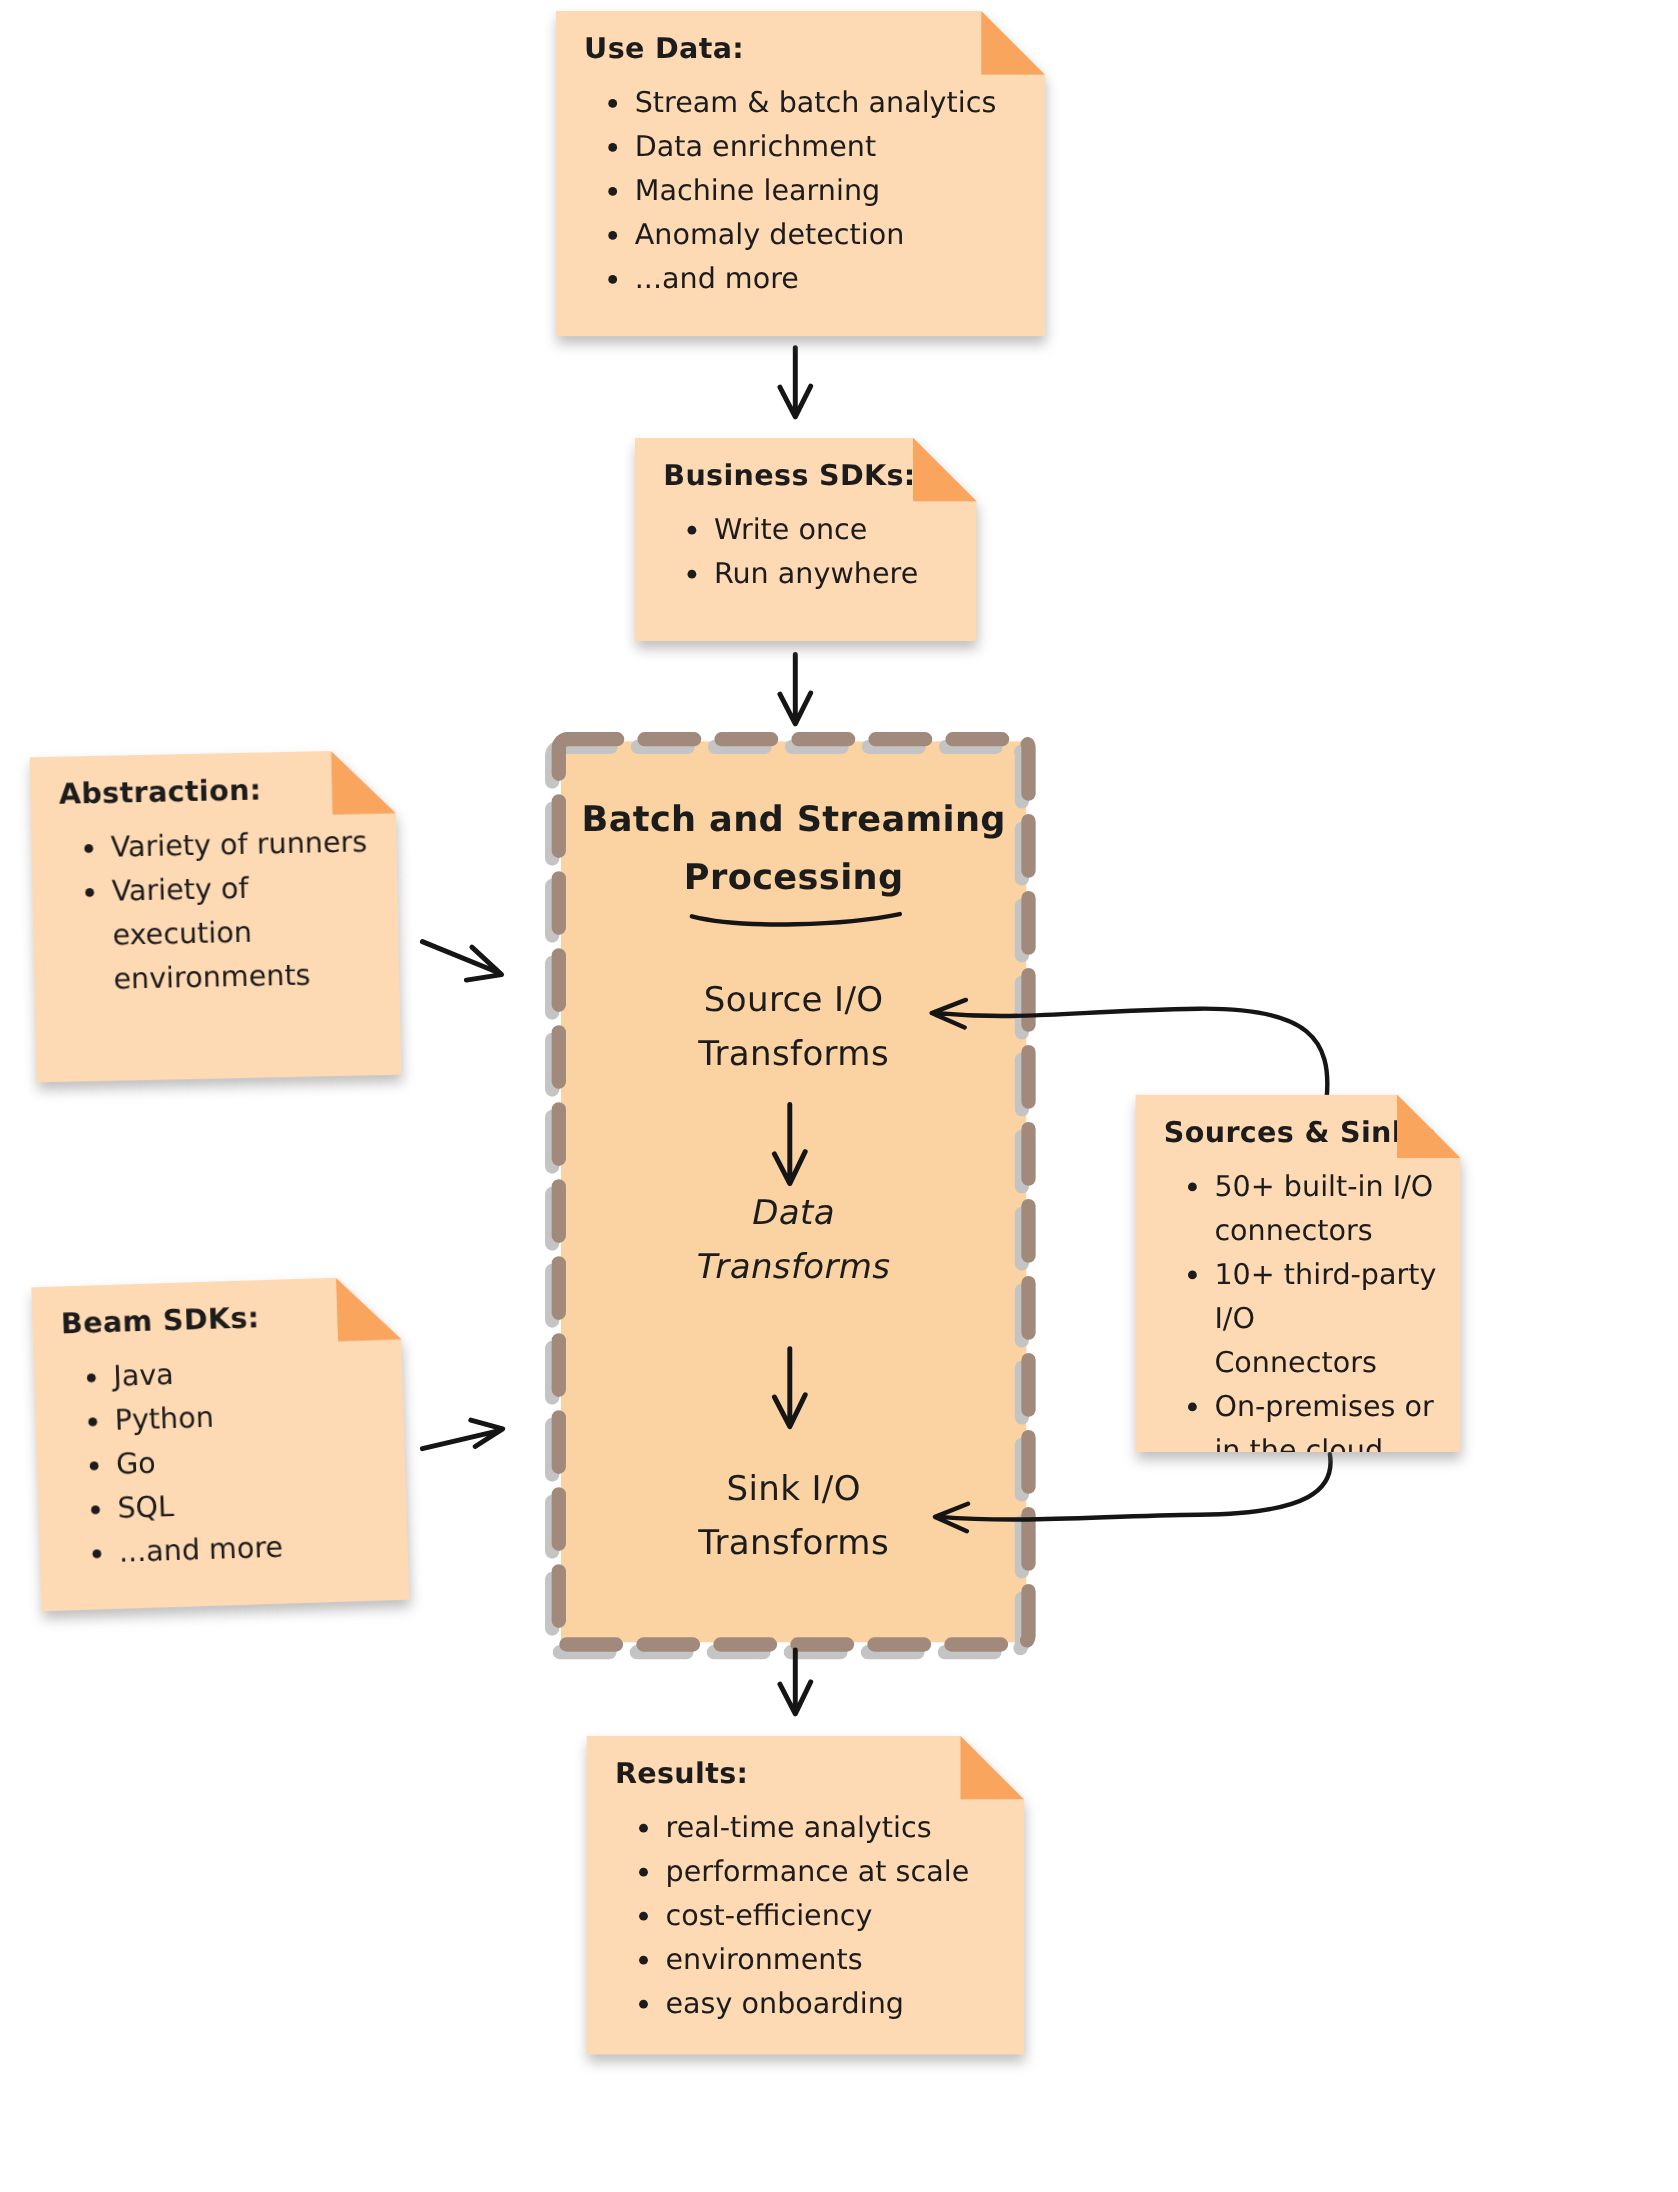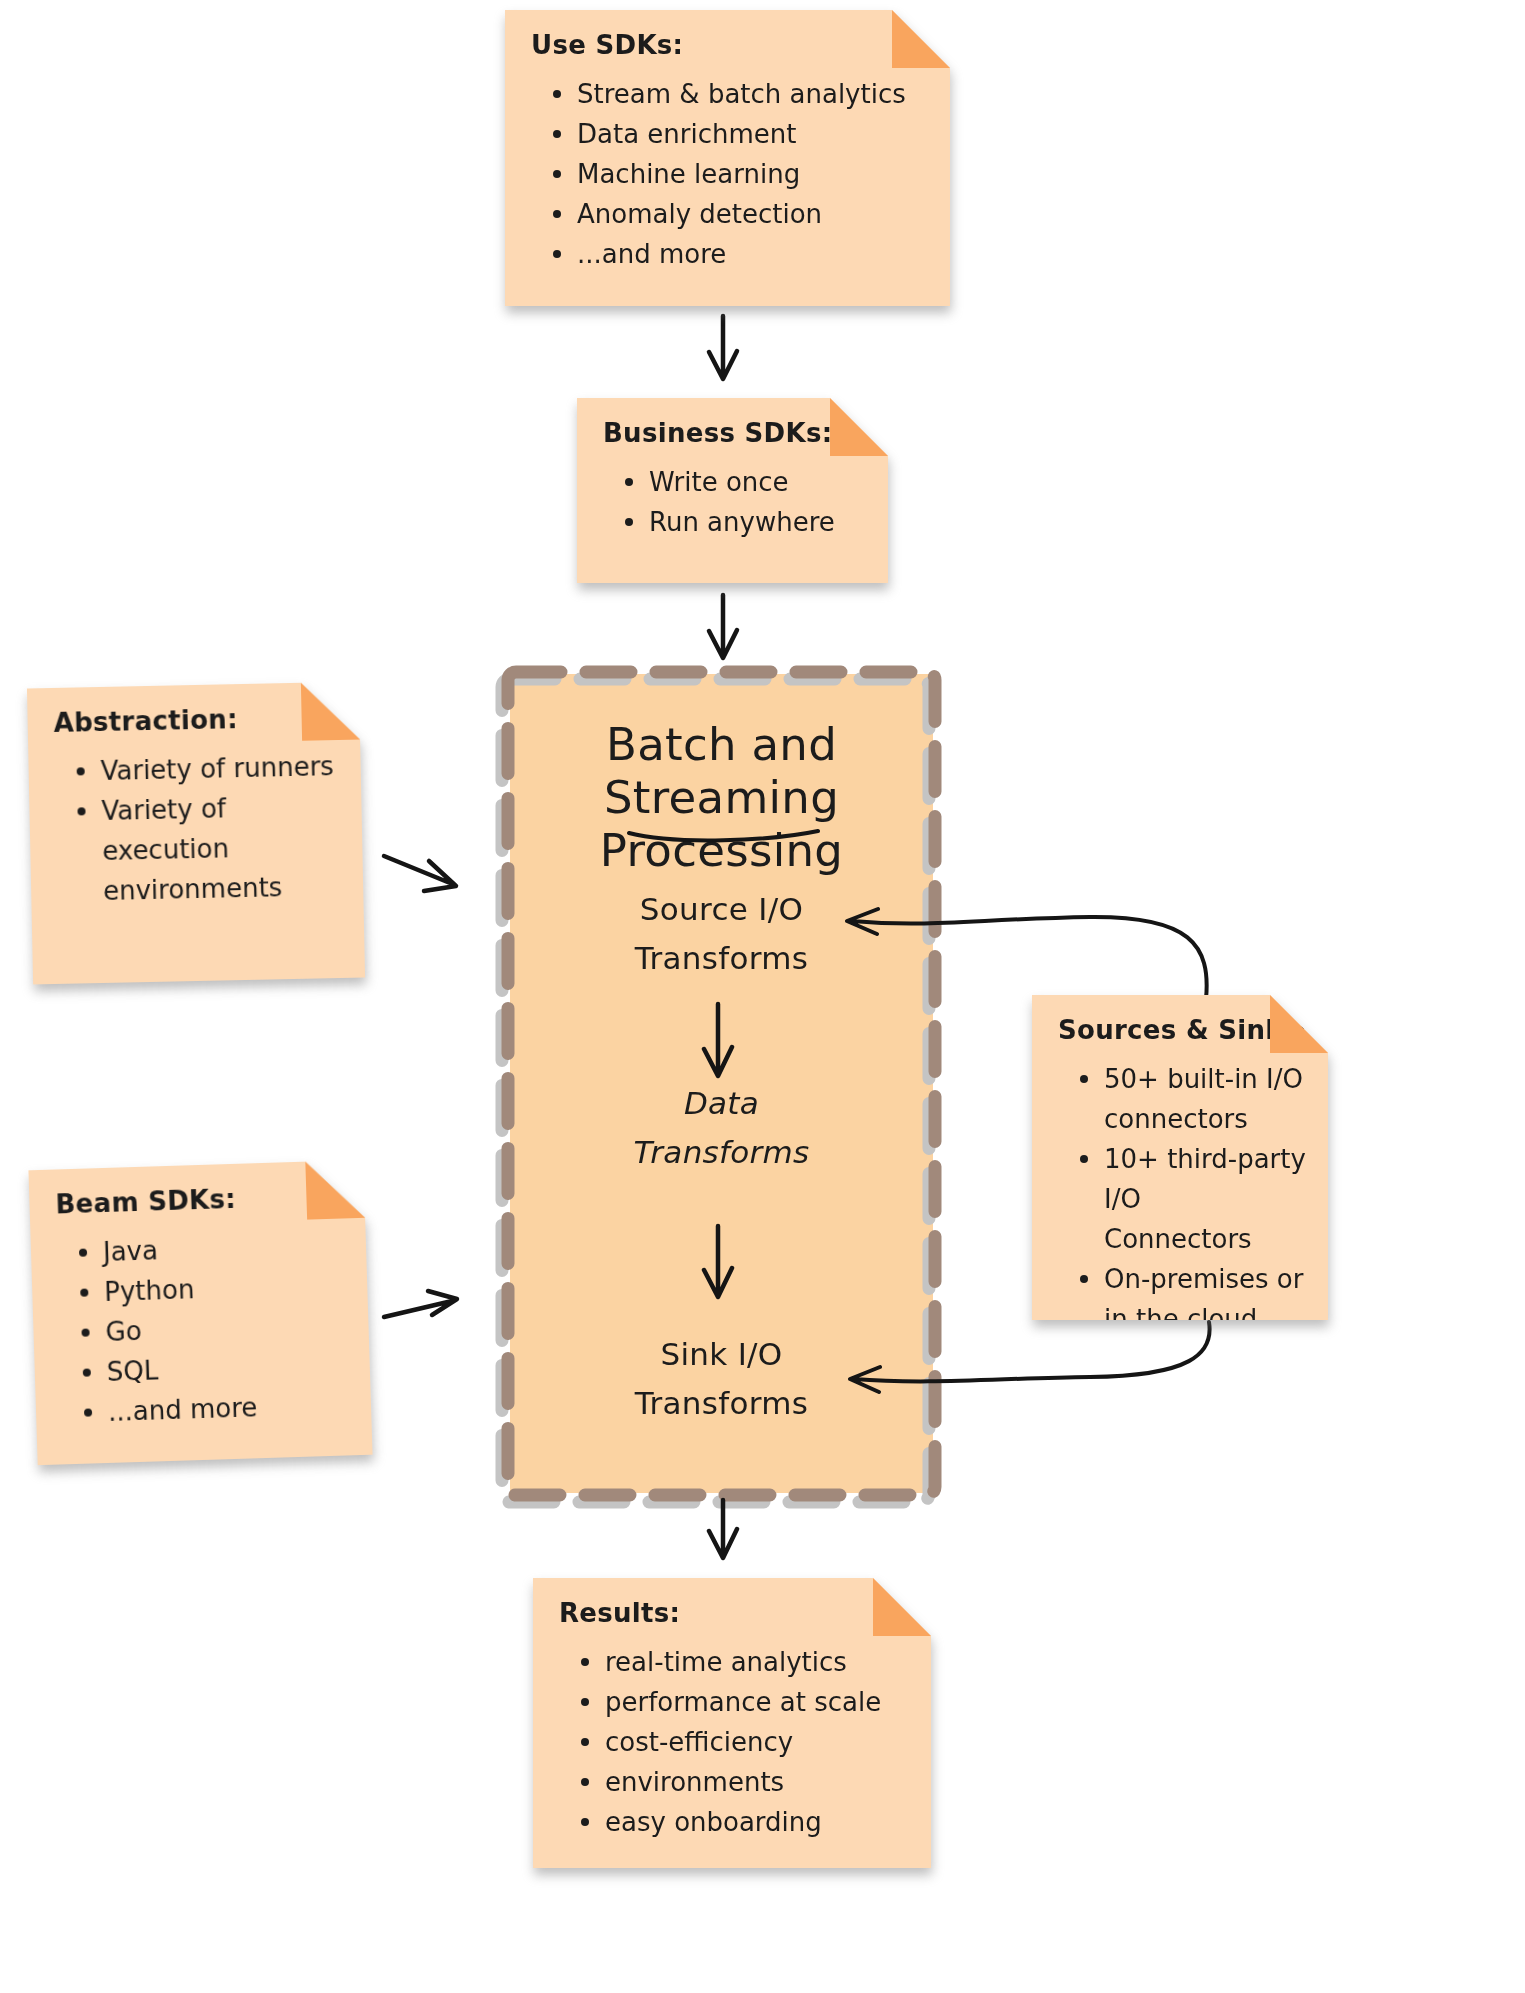--- a/index.html
+++ b/index.html
@@ -27,21 +27,21 @@
   .note-list li::before{
     content:"";position:absolute;left:2px;top:16px;width:8px;height:8px;
     border-radius:50%;background:#1c1c1c;
   }
   .rot-a{transform:rotate(-1.2deg);}
   .rot-b{transform:rotate(-1.8deg);}
   
   .box-fill{position:absolute;left:510px;top:674px;width:423px;height:819px;background:#fbd3a2;z-index:1;}
   .box-title{
     position:absolute;left:508px;top:718px;width:427px;z-index:2;
-    text-align:center;font-size:45px;font-weight:normal;line-height:53px;letter-spacing:0.3px;
+    text-align:center;font-size:32px;font-weight:bold;line-height:53px;letter-spacing:0.3px;
   }
   .stage{
     position:absolute;left:508px;width:427px;z-index:2;text-align:center;
     font-size:31px;line-height:49px;white-space:pre-line;letter-spacing:0.3px;
   }
   .stage-source{top:885px;}
   .stage-data{top:1079px;font-style:italic;}
   .stage-sink{top:1330px;}
   
   .overlay{position:absolute;left:0;top:0;z-index:10;pointer-events:none;}
@@ -79,21 +79,21 @@
   </div>
   <div class="stage stage-source">Source I/O
 Transforms</div>
   <div class="stage stage-data">Data
 Transforms</div>
   <div class="stage stage-sink">Sink I/O
 Transforms</div>
 
   <div class="note-wrap" style="left:505px;top:10px;width:445px;height:296px">
     <div class="note">
-      <div class="note-title">Use SDKs:</div>
+      <div class="note-title">Use Data:</div>
       <ul class="note-list">
         <li>Stream &amp; batch analytics</li>
         <li>Data enrichment</li>
         <li>Machine learning</li>
         <li>Anomaly detection</li>
         <li>...and more</li>
       </ul>
     </div>
     <div class="fold"></div>
   </div>

